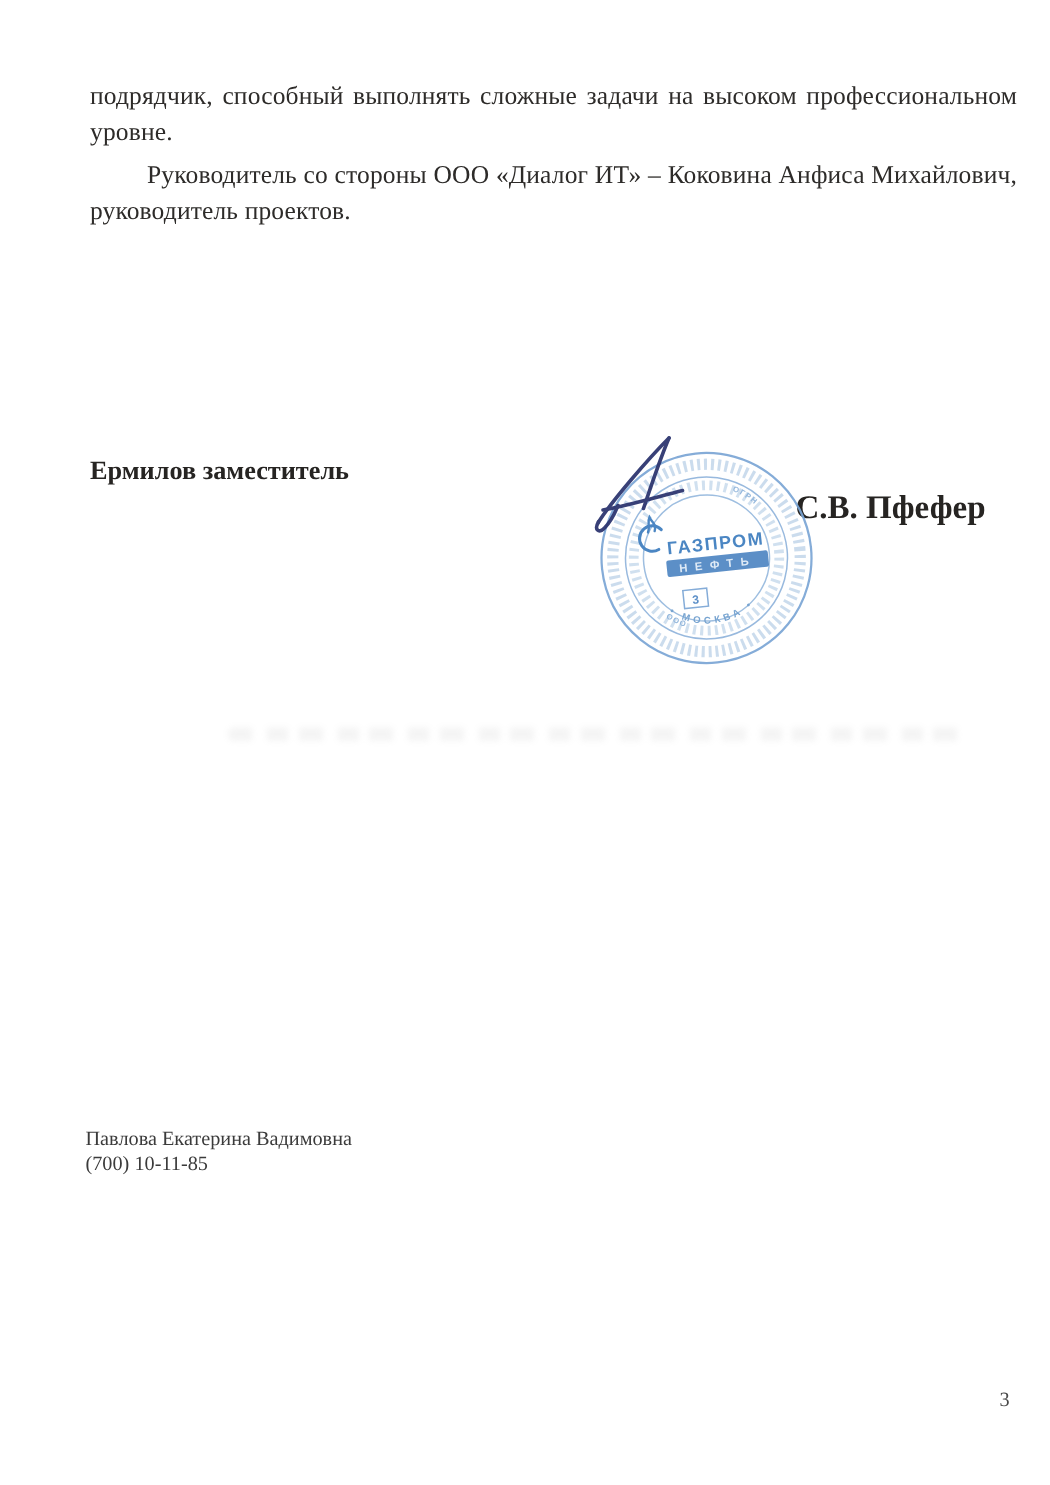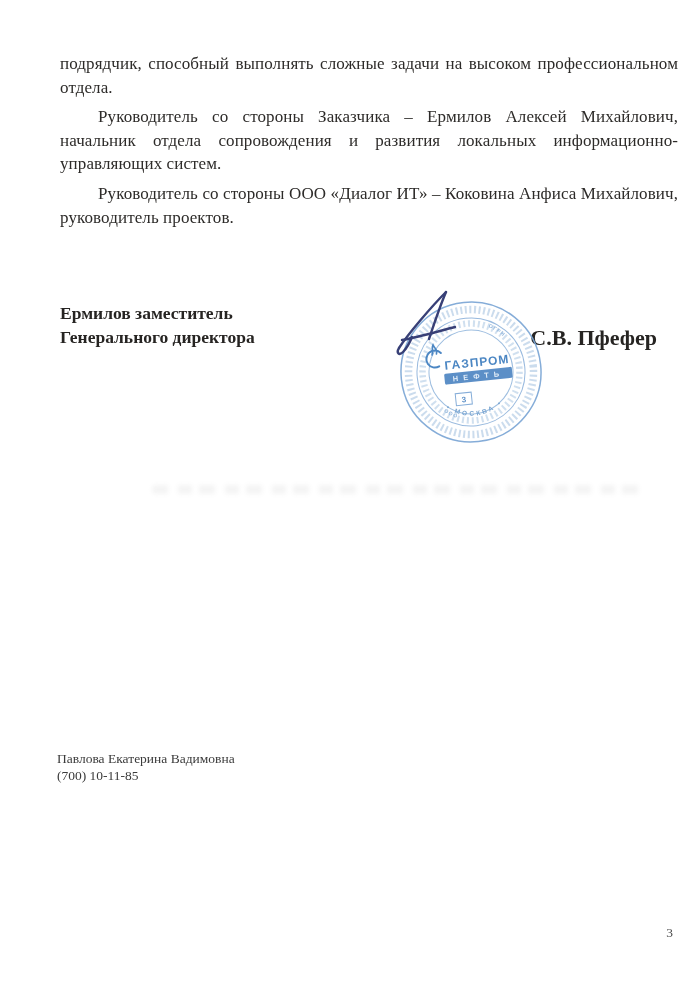--- a/index.html
+++ b/index.html
@@ -35,28 +35,26 @@
   }
   .pagenum{
     position:absolute;top:925px;right:27px;
     font-size:13.5px;color:#4a4a4a;
   }
 </style>
 </head>
 <body>
 
 <div class="textblock">
-  <p>подрядчик, способный выполнять сложные задачи на высоком профессиональном отдела.</p>
-  <p class="indent">Руководитель со стороны Заказчика – Ермилов Алексей Михайлович, начальник отдела сопровождения и развития локальных информационно-управляющих систем.</p>
+  <p>подрядчик, способный выполнять сложные задачи на высоком профессиональном уровне.</p>
   <p class="indent">Руководитель со стороны ООО «Диалог ИТ» – Коковина Анфиса Михайлович, руководитель проектов.</p>
 </div>
 
 <div class="sig-left">
   <div>Ермилов заместитель</div>
-  <div>Генерального директора</div>
 </div>
 
 <div class="sig-name">С.В. Пфефер</div>
 
 <svg class="stamp" viewBox="0 0 150 150" xmlns="http://www.w3.org/2000/svg">
   <g transform="rotate(-6 75 75)">
 
     <circle cx="75" cy="75" r="70" fill="none" stroke="#7ba6d5" stroke-width="1.5"></circle>
 
     <circle cx="75" cy="75" r="62.5" fill="none" stroke="#8fb3da" stroke-width="7.5" stroke-dasharray="2 2.6" opacity="0.5"></circle>

